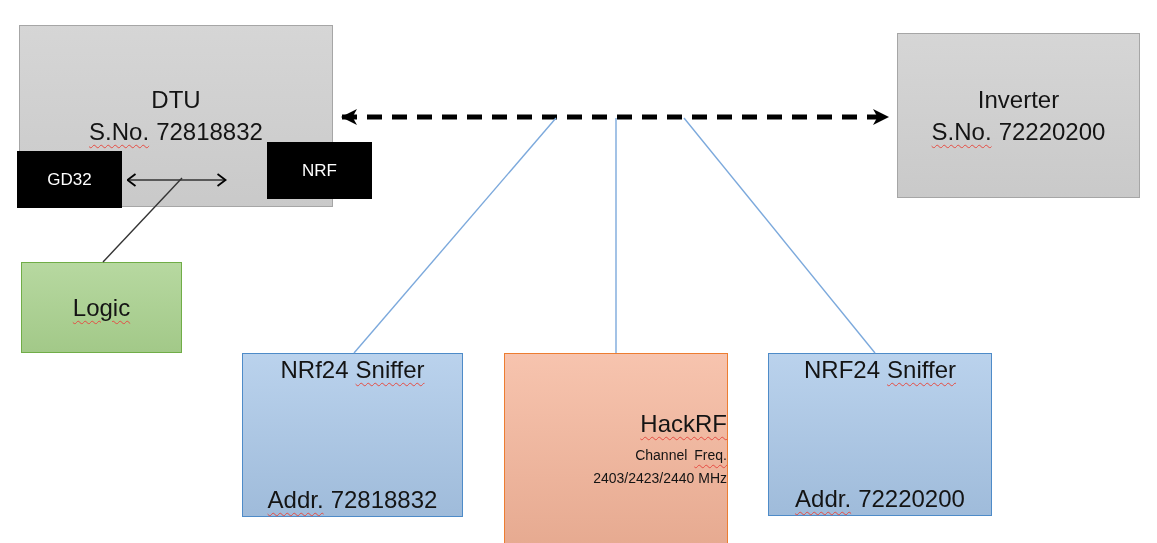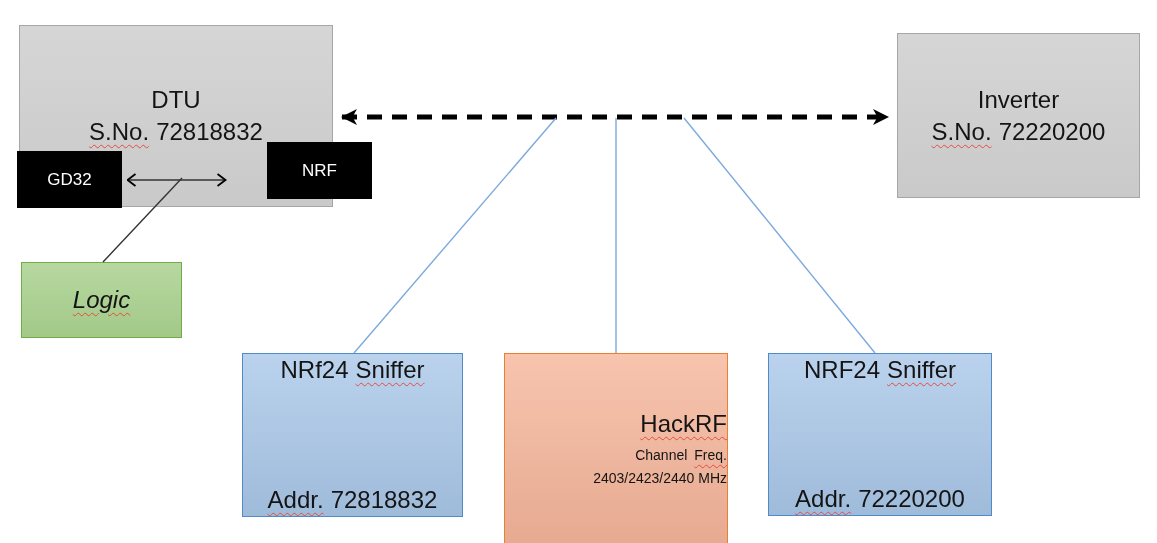--- a/index.html
+++ b/index.html
@@ -24,21 +24,21 @@
   .greenbox{background:linear-gradient(rgba(255,255,255,.16),rgba(0,0,0,.04)),var(--green-fill);
             border:1.5px solid var(--green-border);}
   .bluebox{background:linear-gradient(rgba(255,255,255,.20),rgba(0,0,0,.06)),var(--blue-fill);
            border:1.5px solid var(--blue-border);justify-content:space-between;}
   .orangebox{background:linear-gradient(rgba(255,255,255,.20),rgba(0,0,0,.06)),var(--orange-fill);
              border:1.5px solid var(--orange-border);}
 
   #dtu-box{left:19px;top:25px;width:314px;height:182px;}
   #gd32-box{left:17px;top:151px;width:105px;height:57px;}
   #nrf-box{left:230px;top:142px;width:105px;height:57px;margin-left:37px;}
-  #logic-box{left:21px;top:262px;width:161px;height:76px;font-style:italic;}
+  #logic-box{left:21px;top:262px;width:161px;height:91px;}
   #inverter-box{left:897px;top:33px;width:243px;height:165px;}
   #sniffer-dtu-box{left:242px;top:353px;width:221px;height:164px;}
   #hackrf-box{left:504px;top:353px;width:224px;height:192px;align-items:flex-end;}
   #sniffer-inv-box{left:768px;top:353px;width:224px;height:163px;}
 
   .sub{font-size:14px;line-height:23px;}
   .sub-first{margin-top:4px;}
   .spc{margin-left:7px;margin-top:31px;}
   .sq{text-decoration-line:underline;text-decoration-style:wavy;
       text-decoration-color:var(--squiggle-red);text-decoration-thickness:1px;

